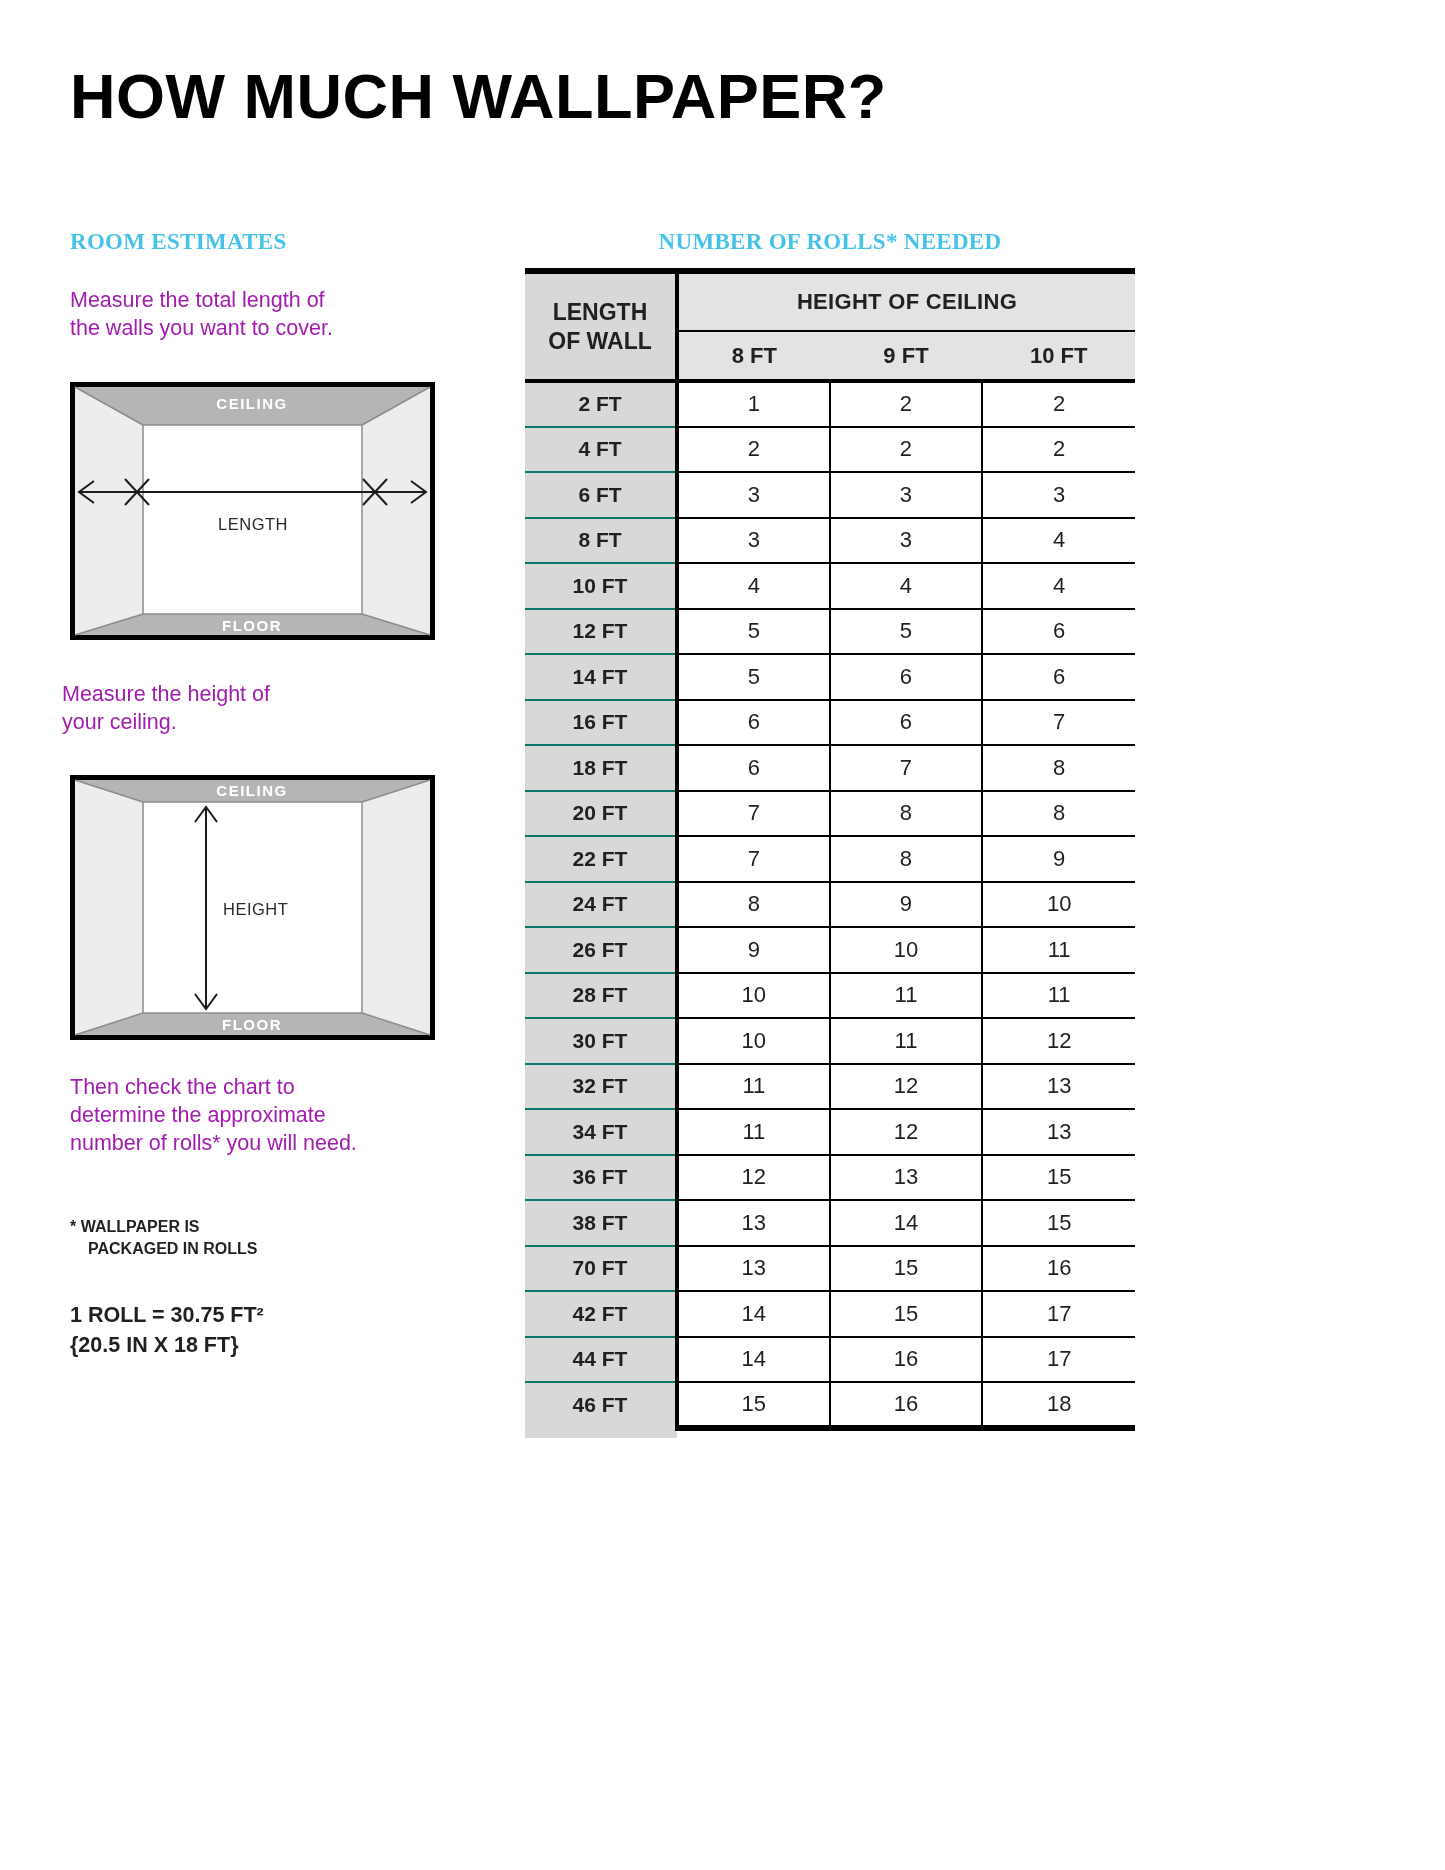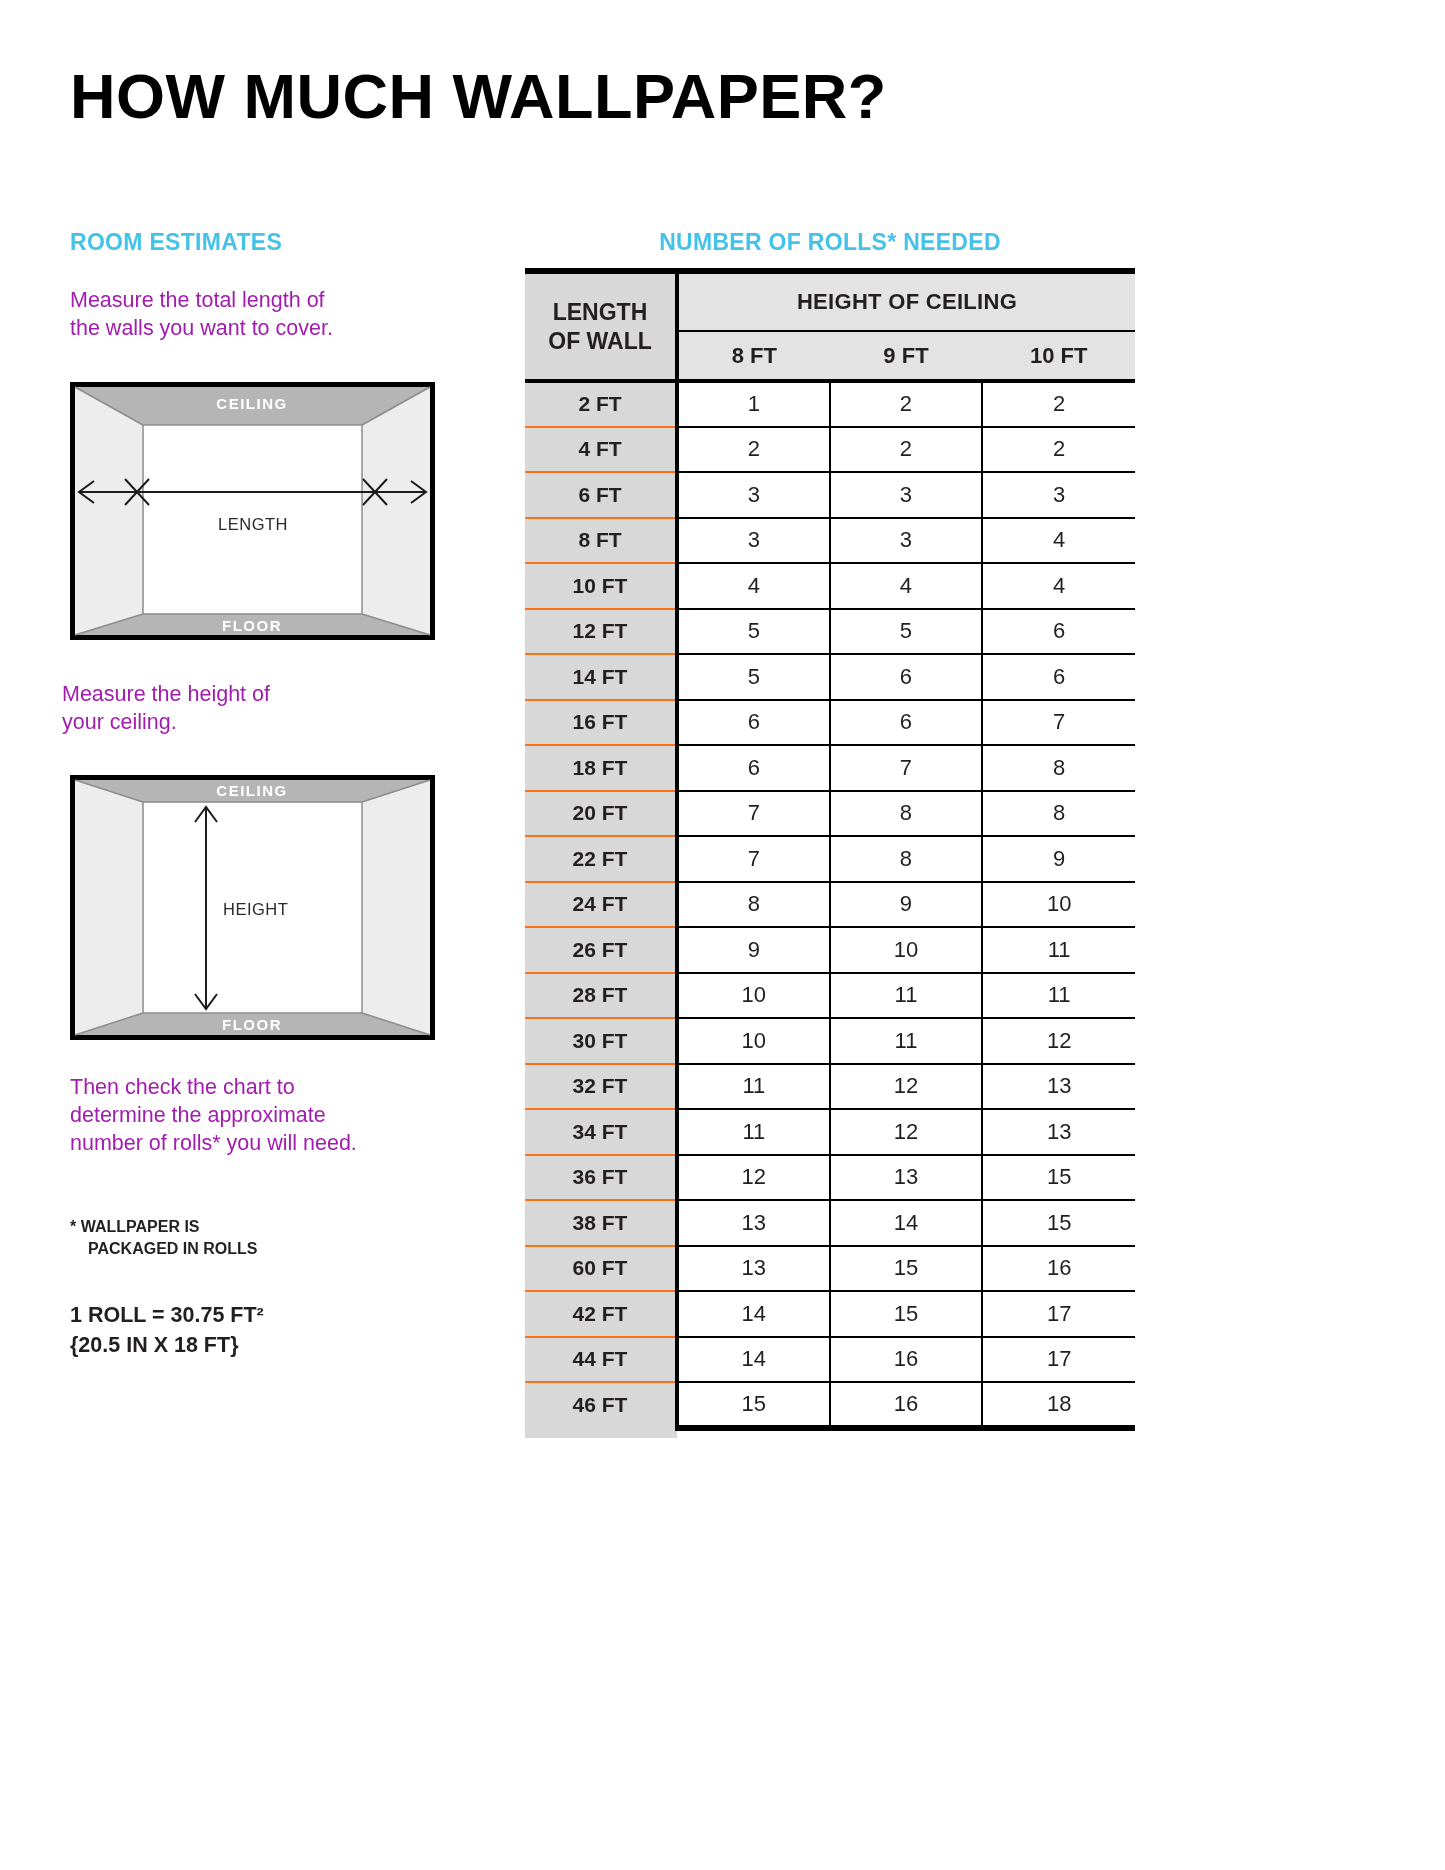--- a/index.html
+++ b/index.html
@@ -10,21 +10,21 @@
     color:#231f20;
   }
   .abs { position:absolute; }
   .pre { white-space:pre-line; }
 
   .title {
     left:70px; top:60px; font-size:63px; font-weight:700;
     color:#000000; letter-spacing:0.5px;
   }
   .section-head {
-    font-size:23px; font-weight:700; color:#45c2e8; letter-spacing:0.3px;
+    font-size:23px; font-weight:700; color:#45c2e8; letter-spacing:0.3px;font-family:Liberation Serif, serif;
   }
   #room-heading { left:70px; top:229px; }
   #rolls-heading { left:525px; top:229px; width:610px; text-align:center; }
 
   .step { font-size:21.5px; line-height:1.3; color:#a21caf; }
   #step1 { left:70px; top:287px; }
   #step2 { left:62px; top:681px; }
   #step3 { left:70px; top:1074px; }
 
   #diagram1 { left:70px; top:382px; }
@@ -50,21 +50,21 @@
   }
   .group-header {
     background:#e3e3e3; border-bottom:2px solid #000;
     font-size:22px; font-weight:700; height:60px; letter-spacing:0.3px;
   }
   .sub-th {
     background:#e3e3e3; border-bottom:4px solid #000;
     font-size:22px; font-weight:700; height:50px;
   }
   .len-cell {
-    background:#d8d8d8; border-right:4px solid #000; border-bottom:2px solid #f97316;
+    background:#d8d8d8; border-right:4px solid #000; border-bottom:2px solid #0f766e;
     font-weight:700; font-size:21px; height:45.5px;
   }
   .val-cell { border-bottom:2px solid #000; font-size:22px; height:45.5px; background:#ffffff; }
   .val-cell + .val-cell { border-left:2px solid #000; }
   .rolls-table tbody tr:last-child .val-cell { border-bottom:6px solid #000; }
   .rolls-table tbody tr:last-child .len-cell { border-bottom:none; box-shadow:0 10px 0 #d8d8d8; }
 </style>
 </head>
 <body>
 
@@ -263,21 +263,21 @@
             <td class="val-cell">13</td>
             <td class="val-cell">15</td>
           </tr>
           <tr>
             <td class="len-cell">38 FT</td>
             <td class="val-cell">13</td>
             <td class="val-cell">14</td>
             <td class="val-cell">15</td>
           </tr>
           <tr>
-            <td class="len-cell">60 FT</td>
+            <td class="len-cell">70 FT</td>
             <td class="val-cell">13</td>
             <td class="val-cell">15</td>
             <td class="val-cell">16</td>
           </tr>
           <tr>
             <td class="len-cell">42 FT</td>
             <td class="val-cell">14</td>
             <td class="val-cell">15</td>
             <td class="val-cell">17</td>
           </tr>

